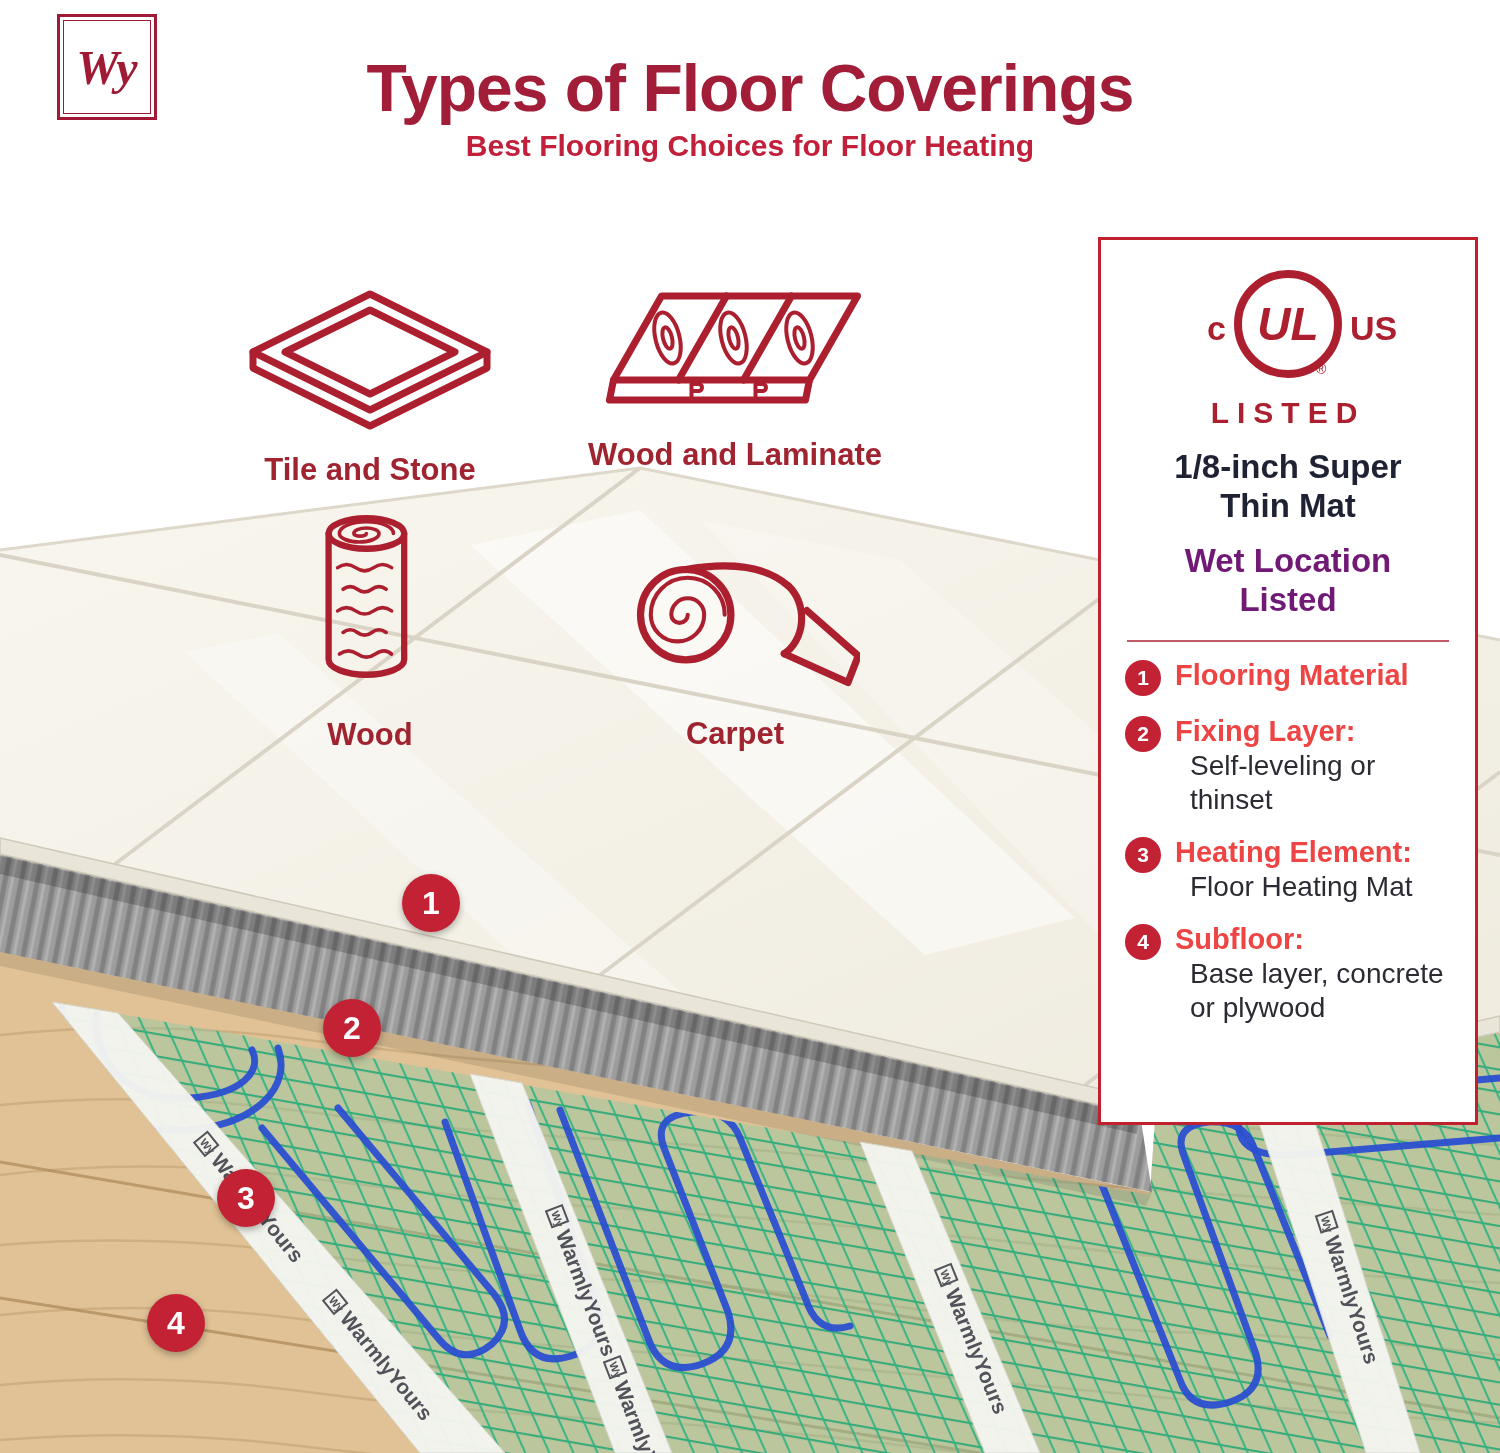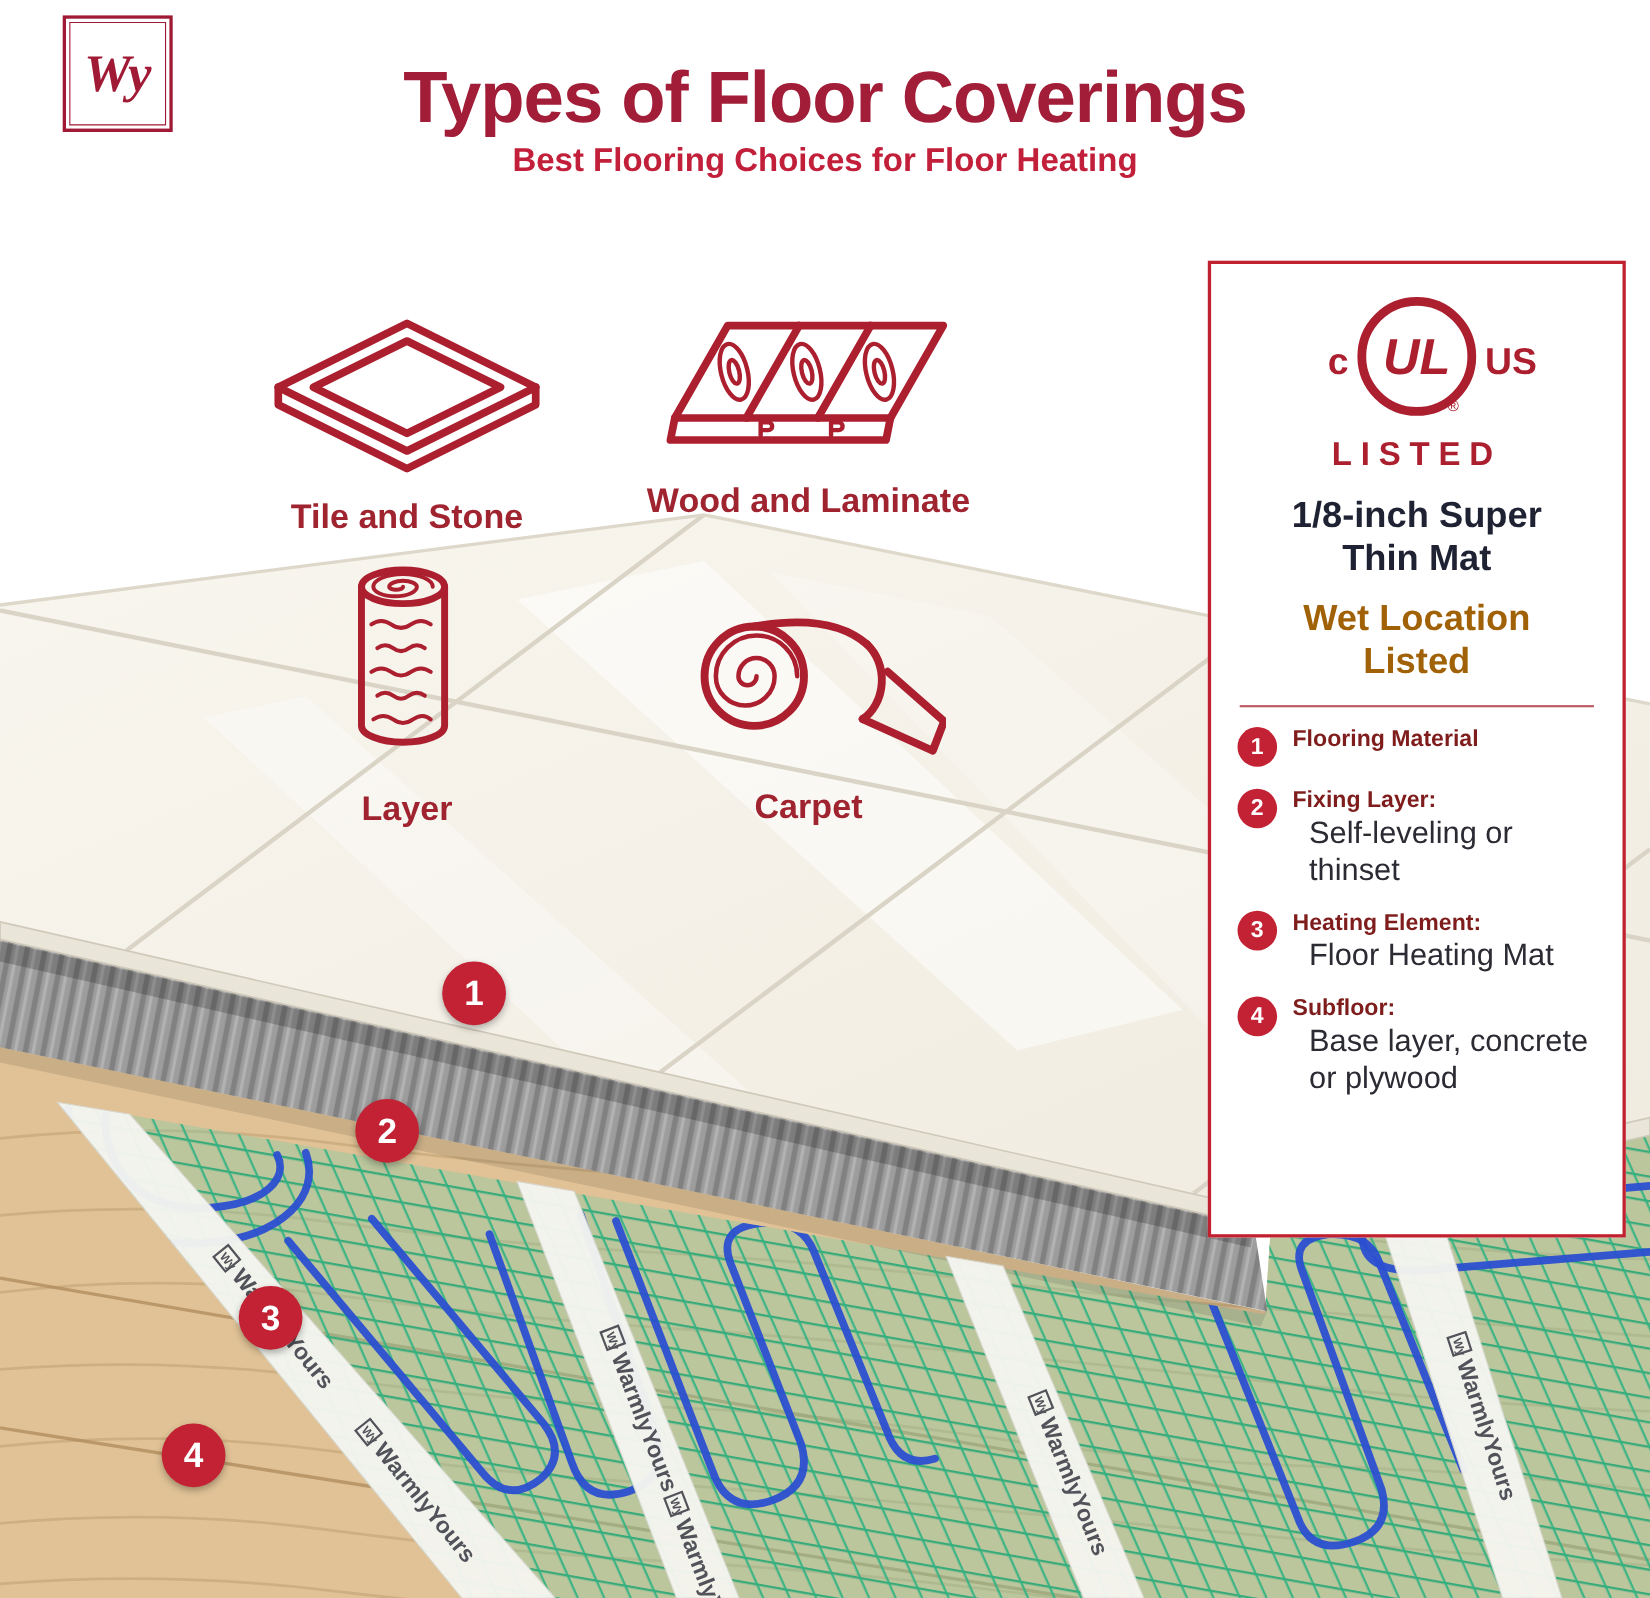--- a/index.html
+++ b/index.html
@@ -29,28 +29,28 @@
   .layer-badge{position:absolute;width:58px;height:58px;border-radius:50%;background:#C22233;color:#fff;
     font-size:32px;font-weight:bold;display:flex;align-items:center;justify-content:center;
     box-shadow:0 3px 7px rgba(0,0,0,.3);}
 
   
   .panel{position:absolute;left:1098px;top:237px;width:380px;height:888px;background:#ffffff;
     border:3px solid #C1212F;box-sizing:border-box;padding:22px 24px 0;}
   .ul-block{text-align:center;}
   .listed{font-size:30px;font-weight:bold;letter-spacing:8px;color:#AC1F2F;margin-top:2px;}
   .headline{margin:18px auto 3px;max-width:270px;text-align:center;font-size:33px;line-height:1.18;font-weight:bold;color:#1F2233;}
-  .subheadline{margin:16px auto 0;max-width:240px;text-align:center;font-size:33px;line-height:1.18;font-weight:bold;color:#a16207;}
+  .subheadline{margin:16px auto 0;max-width:240px;text-align:center;font-size:33px;line-height:1.18;font-weight:bold;color:#701a75;}
   .divider{margin:20px 2px 16px;border-top:2px solid #BE5A64;}
   .layers{list-style:none;margin:0;padding:0;text-align:left;}
   .layer-item{display:flex;gap:14px;margin-bottom:18px;align-items:flex-start;}
   .num-badge{flex:0 0 auto;width:36px;height:36px;border-radius:50%;background:#C22233;color:#fff;
     font-size:21px;font-weight:bold;display:flex;align-items:center;justify-content:center;margin-top:2px;}
   .layer-text{display:block;}
-  .layer-title{display:block;font-size:21px;font-weight:bold;color:#7f1d1d;line-height:1.2;}
+  .layer-title{display:block;font-size:29px;font-weight:bold;color:#ef4444;line-height:1.2;}
   .layer-desc{display:block;font-size:28px;color:#2B2B33;line-height:1.22;margin-left:15px;}
   .layer-desc:empty{display:none;}
 </style>
 </head>
 <body>
 
 <div class="stage">
 
   <svg class="illus" viewBox="0 0 1500 1453" aria-hidden="true">
     <defs>
@@ -206,21 +206,21 @@
     <figcaption>Wood and Laminate</figcaption>
   </figure>
 
   <figure class="ftype" style="left:250px;top:498px;width:240px;">
     <svg width="180" height="205" viewBox="0 0 200 225">
       <ellipse class="icon-stroke" cx="96" cy="38" rx="42" ry="17"></ellipse>
       <path class="icon-stroke" d="M54 38 V178 a42 17 0 0 0 84 0 V38"></path>
       <path class="icon-stroke-thin" d="M96 38 a7 3 0 1 1 -14 0 a14 6 0 1 1 28 0 a22 9.5 0 1 1 -44 0 a30 13 0 1 1 60 0"></path>
       <path class="icon-stroke-thin" d="M64 76 q10 -7 20 0 t20 0 t20 0 M70 100 q8 -6 16 0 t16 0 t16 0 M64 124 q10 -7 20 0 t20 0 t20 0 M70 148 q8 -6 16 0 t16 0 t16 0 M66 172 q10 -7 20 0 t20 0 t18 0"></path>
     </svg>
-    <figcaption>Layer</figcaption>
+    <figcaption>Wood</figcaption>
   </figure>
 
   <figure class="ftype" style="left:575px;top:512px;width:320px;">
     <svg width="250" height="190" viewBox="0 0 240 185">
       <circle class="icon-stroke" cx="72" cy="100" r="44"></circle>
       <path class="icon-stroke-thin" d="M74 100 a8 8 0 1 1 -16 0 a16 16 0 1 1 32 0 a26 26 0 1 1 -52 0 a36 36 0 1 1 72 0"></path>
       <path class="icon-stroke" d="M72 56 Q140 44 172 72"></path>
       <path class="icon-stroke" d="M172 72 a34 40 0 0 1 -4 66"></path>
       <path class="icon-stroke" d="M168 138 L230 166 L240 140 L190 96"></path>
     </svg>

